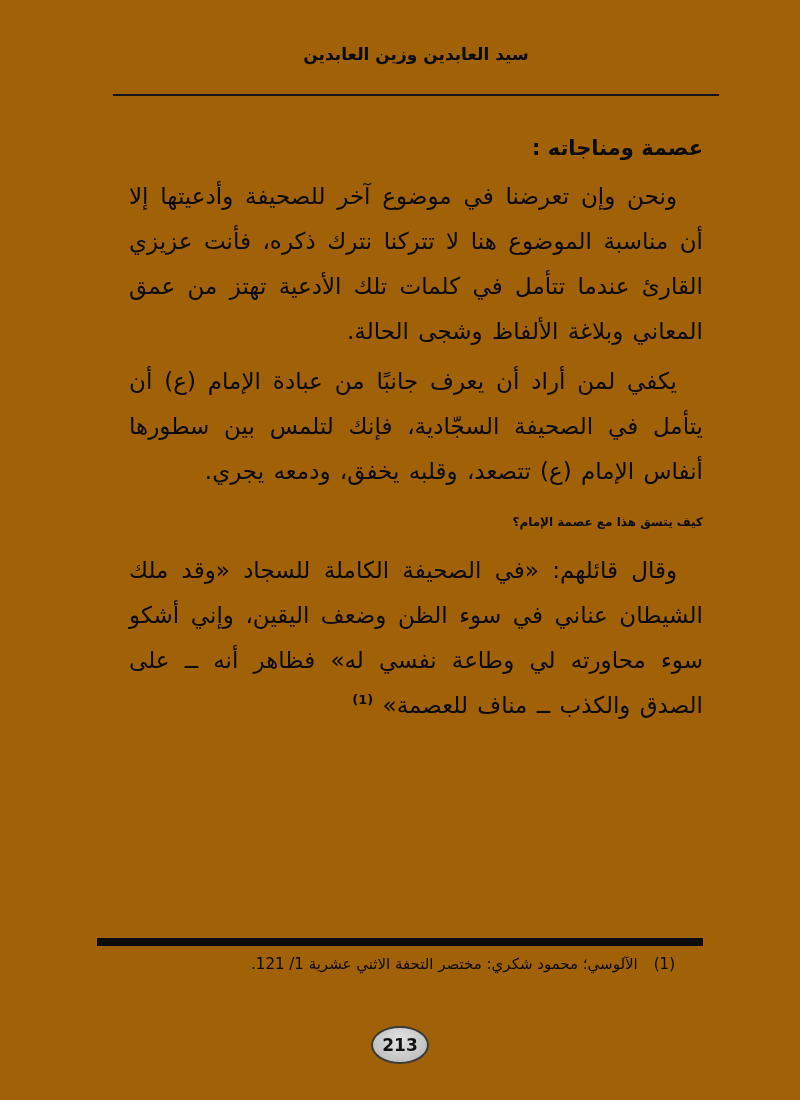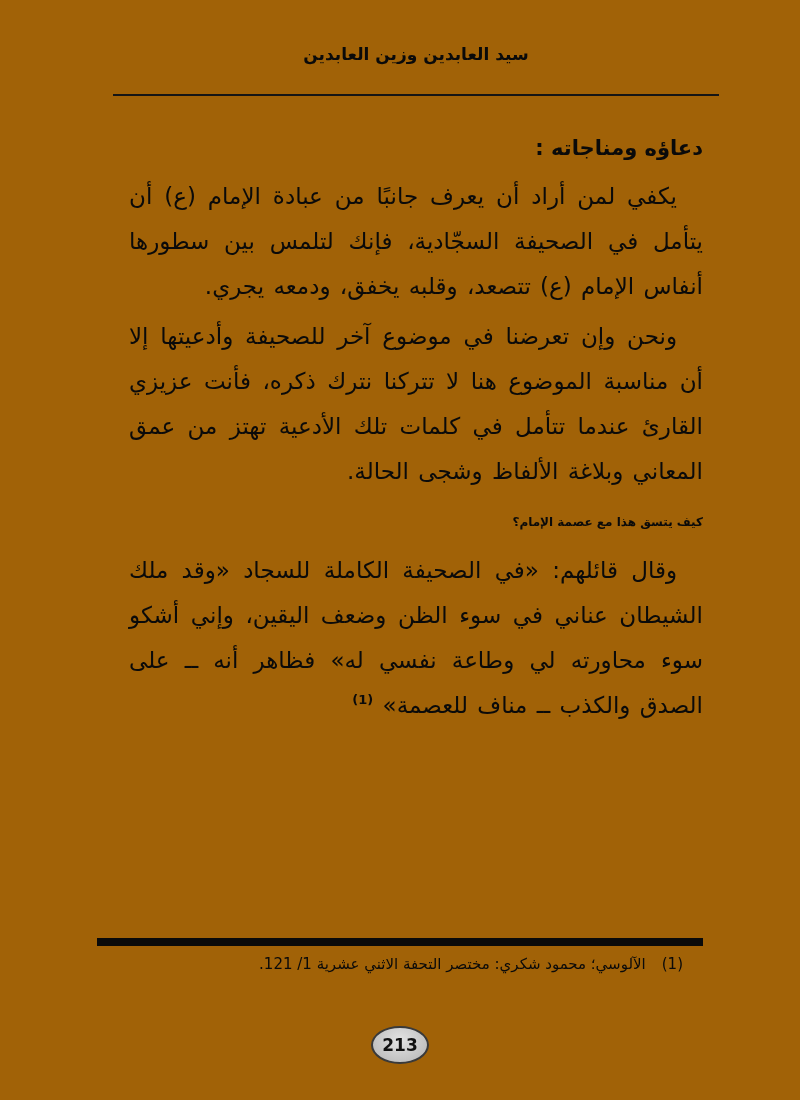--- a/index.html
+++ b/index.html
@@ -64,21 +64,21 @@
     .footnote-rule {
       position: absolute;
       left: 97px;
       top: 938px;
       width: 606px;
       height: 8px;
       background: #0a0a0a;
     }
     .footnote {
       position: absolute;
-      left: 89px;
+      left: 81px;
       top: 951px;
       width: 606px;
       direction: rtl;
       text-align: right;
       font-size: 15px;
       line-height: 27px;
       padding-right: 12px;
     }
     .fn-marker { margin-left: 16px; }
 
@@ -118,25 +118,25 @@
 
 <div class="page">
 
   <header class="running-head">
     <div class="running-head-title">سيد العابدين وزين العابدين</div>
     <hr class="header-rule">
   </header>
 
   <main class="content">
 
-    <h2 class="section-heading">دعاؤه ومناجاته :</h2>
+    <h2 class="section-heading">عصمة ومناجاته :</h2>
+
+    <p class="para">ونحن وإن تعرضنا في موضوع آخر للصحيفة وأدعيتها إلا أن مناسبة الموضوع هنا لا تتركنا نترك ذكره، فأنت عزيزي القارئ عندما تتأمل في كلمات تلك الأدعية تهتز من عمق المعاني وبلاغة الألفاظ وشجى الحالة.</p>
 
     <p class="para">يكفي لمن أراد أن يعرف جانبًا من عبادة الإمام (ع) أن يتأمل في الصحيفة السجّادية، فإنك لتلمس بين سطورها أنفاس الإمام (ع) تتصعد، وقلبه يخفق، ودمعه يجري.</p>
-
-    <p class="para">ونحن وإن تعرضنا في موضوع آخر للصحيفة وأدعيتها إلا أن مناسبة الموضوع هنا لا تتركنا نترك ذكره، فأنت عزيزي القارئ عندما تتأمل في كلمات تلك الأدعية تهتز من عمق المعاني وبلاغة الألفاظ وشجى الحالة.</p>
 
     <h2 class="section-heading second">كيف يتسق هذا مع عصمة الإمام؟</h2>
 
 
     <p class="para"><span>وقال قائلهم: «في الصحيفة الكاملة للسجاد «وقد ملك الشيطان عناني في سوء الظن وضعف اليقين، وإني أشكو سوء محاورته لي وطاعة نفسي له» فظاهر أنه ــ على الصدق والكذب ــ مناف للعصمة»</span> <sup class="fn-ref">(1)</sup></p>
 
   </main>
 
   <div class="footnote-rule"></div>
 

